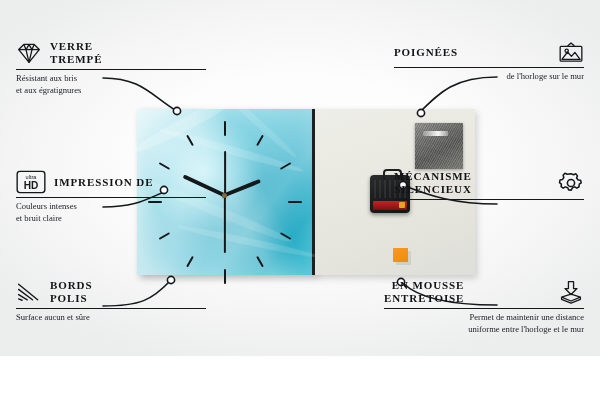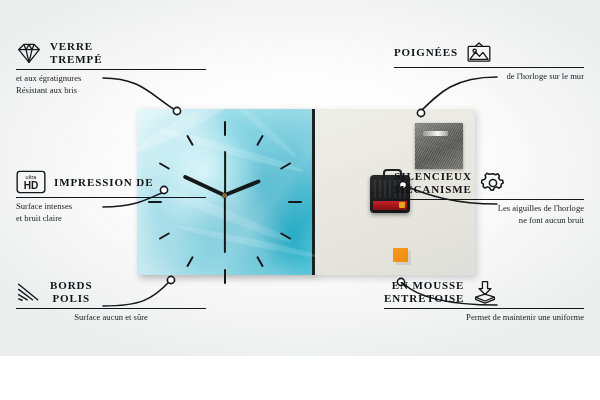--- a/index.html
+++ b/index.html
@@ -94,21 +94,21 @@
   }
 
   
   .callout{position:absolute;width:210px;}
   .callout.left{text-align:left;}
   .callout.right{text-align:right;}
   .co-head{
     display:flex;align-items:center;gap:8px;
     padding-bottom:3px;
   }
-  .callout.right .co-head{justify-content:flex-start;}
+  .callout.right .co-head{justify-content:space-between;}
   .co-title{
     font-size:11px;font-weight:bold;letter-spacing:0.9px;color:#111315;
     line-height:1.18;text-transform:uppercase;font-family:"Liberation Serif", serif;
   }
   .co-rule{height:1.4px;background:#15181a;width:100%;}
   .co-sub{
     font-size:8.6px;color:#20242a;line-height:1.35;padding-top:3px;
     font-family:"Liberation Serif", serif;
   }
   .ico{flex:0 0 auto;width:26px;height:24px;display:block;}
@@ -195,44 +195,44 @@
           <path d="M11.5,10 L15,4.2 L18.5,10"></path>
         </g>
       </svg>
       <div>
         <div class="co-title">VERRE</div>
         <div class="co-title">TREMPÉ</div>
       </div>
     </div>
     <div class="co-rule"></div>
     <div class="co-sub">
+      <div>Résistant aux bris</div>
       <div>et aux égratignures</div>
-      <div>Résistant aux bris</div>
     </div>
   </div>
 
   <div class="callout left" style="left:16px;top:170px;width:190px;">
     <div class="co-head">
       <svg class="ico" viewBox="0 0 32 26" style="width:30px;">
         <rect x="1" y="1.5" width="30" height="23" rx="3" ry="3" fill="none" stroke="#15181a" stroke-width="1.5"></rect>
         <text x="16" y="10" font-family="Liberation Sans, sans-serif" font-size="6" text-anchor="middle" fill="#15181a">ultra</text>
         <text x="16" y="21" font-family="Liberation Sans, sans-serif" font-size="11" font-weight="bold" text-anchor="middle" fill="#15181a">HD</text>
       </svg>
       <div>
         <div class="co-title">IMPRESSION DE</div>
       </div>
     </div>
     <div class="co-rule"></div>
     <div class="co-sub">
-      <div>Surface intenses</div>
+      <div>Couleurs intenses</div>
       <div>et bruit claire</div>
     </div>
   </div>
 
-  <div class="callout left" style="left:16px;top:279px;width:190px;text-align:center;">
+  <div class="callout left" style="left:16px;top:279px;width:190px;">
     <div class="co-head">
       <svg class="ico" viewBox="0 0 30 26">
         <g stroke="#15181a" stroke-width="1.6" stroke-linecap="round" fill="none">
           <path d="M3,4 L25,22"></path>
           <path d="M3,10 L19,22"></path>
           <path d="M3,16 L13,22"></path>
           <path d="M3,21 L7,22.5"></path>
         </g>
       </svg>
       <div>
@@ -262,50 +262,47 @@
     </div>
     <div class="co-rule"></div>
     <div class="co-sub">
       <div>de l'horloge sur le mur</div>
     </div>
   </div>
 
   <div class="callout right" style="left:394px;top:170px;width:190px;">
     <div class="co-head">
       <div>
+        <div class="co-title">MÉCANISME</div>
         <div class="co-title">SILENCIEUX</div>
-        <div class="co-title">MÉCANISME</div>
       </div>
       <svg class="ico" viewBox="0 0 30 28">
         <g fill="none" stroke="#15181a" stroke-width="1.8" stroke-linejoin="round">
           <path d="M15,3.2 l3,1.1 2.6,-1 1.9,2.4 -1,2.6 1.9,2.3 2.8,0.2 0.7,3 -2.3,1.6 -0.2,3 -2.6,1.6 -2.4,-1.5 -2.8,1.2 -1.3,2.6 -3,-0.1 -1.1,-2.7 -2.9,-1 -2.4,1.5 -2.4,-1.8 0.3,-2.9 -2.2,-1.8 0.6,-3 2.8,-0.5 1.6,-2.4 -0.8,-2.7 2.1,-2.2 2.7,1.1 Z"></path>
           <circle cx="15" cy="14" r="4.2"></circle>
         </g>
       </svg>
     </div>
     <div class="co-rule"></div>
-    <div class="co-sub">
-      <div>Les aiguilles de l'horloge</div>
-      <div>ne font aucun bruit</div>
-    </div>
   </div>
 
   <div class="callout right" style="left:384px;top:279px;width:200px;">
     <div class="co-head">
       <div>
         <div class="co-title">EN MOUSSE</div>
         <div class="co-title">ENTRETOISE</div>
       </div>
       <svg class="ico" viewBox="0 0 30 28">
         <g fill="none" stroke="#15181a" stroke-width="1.5" stroke-linejoin="round">
           <path d="M12,2 L18,2 L18,10 L22,10 L15,17 L8,10 L12,10 Z"></path>
           <path d="M15,16.5 L26,20 L15,24.5 L4,20 Z"></path>
           <path d="M4,20 L4,22.5 L15,27 L26,22.5 L26,20"></path>
         </g>
       </svg>
     </div>
     <div class="co-rule"></div>
     <div class="co-sub">
-      <div>Permet de maintenir une uniforme</div>
+      <div>Permet de maintenir une distance</div>
+      <div>uniforme entre l'horloge et le mur</div>
     </div>
   </div>
 
 </div>
 
 </body></html>

